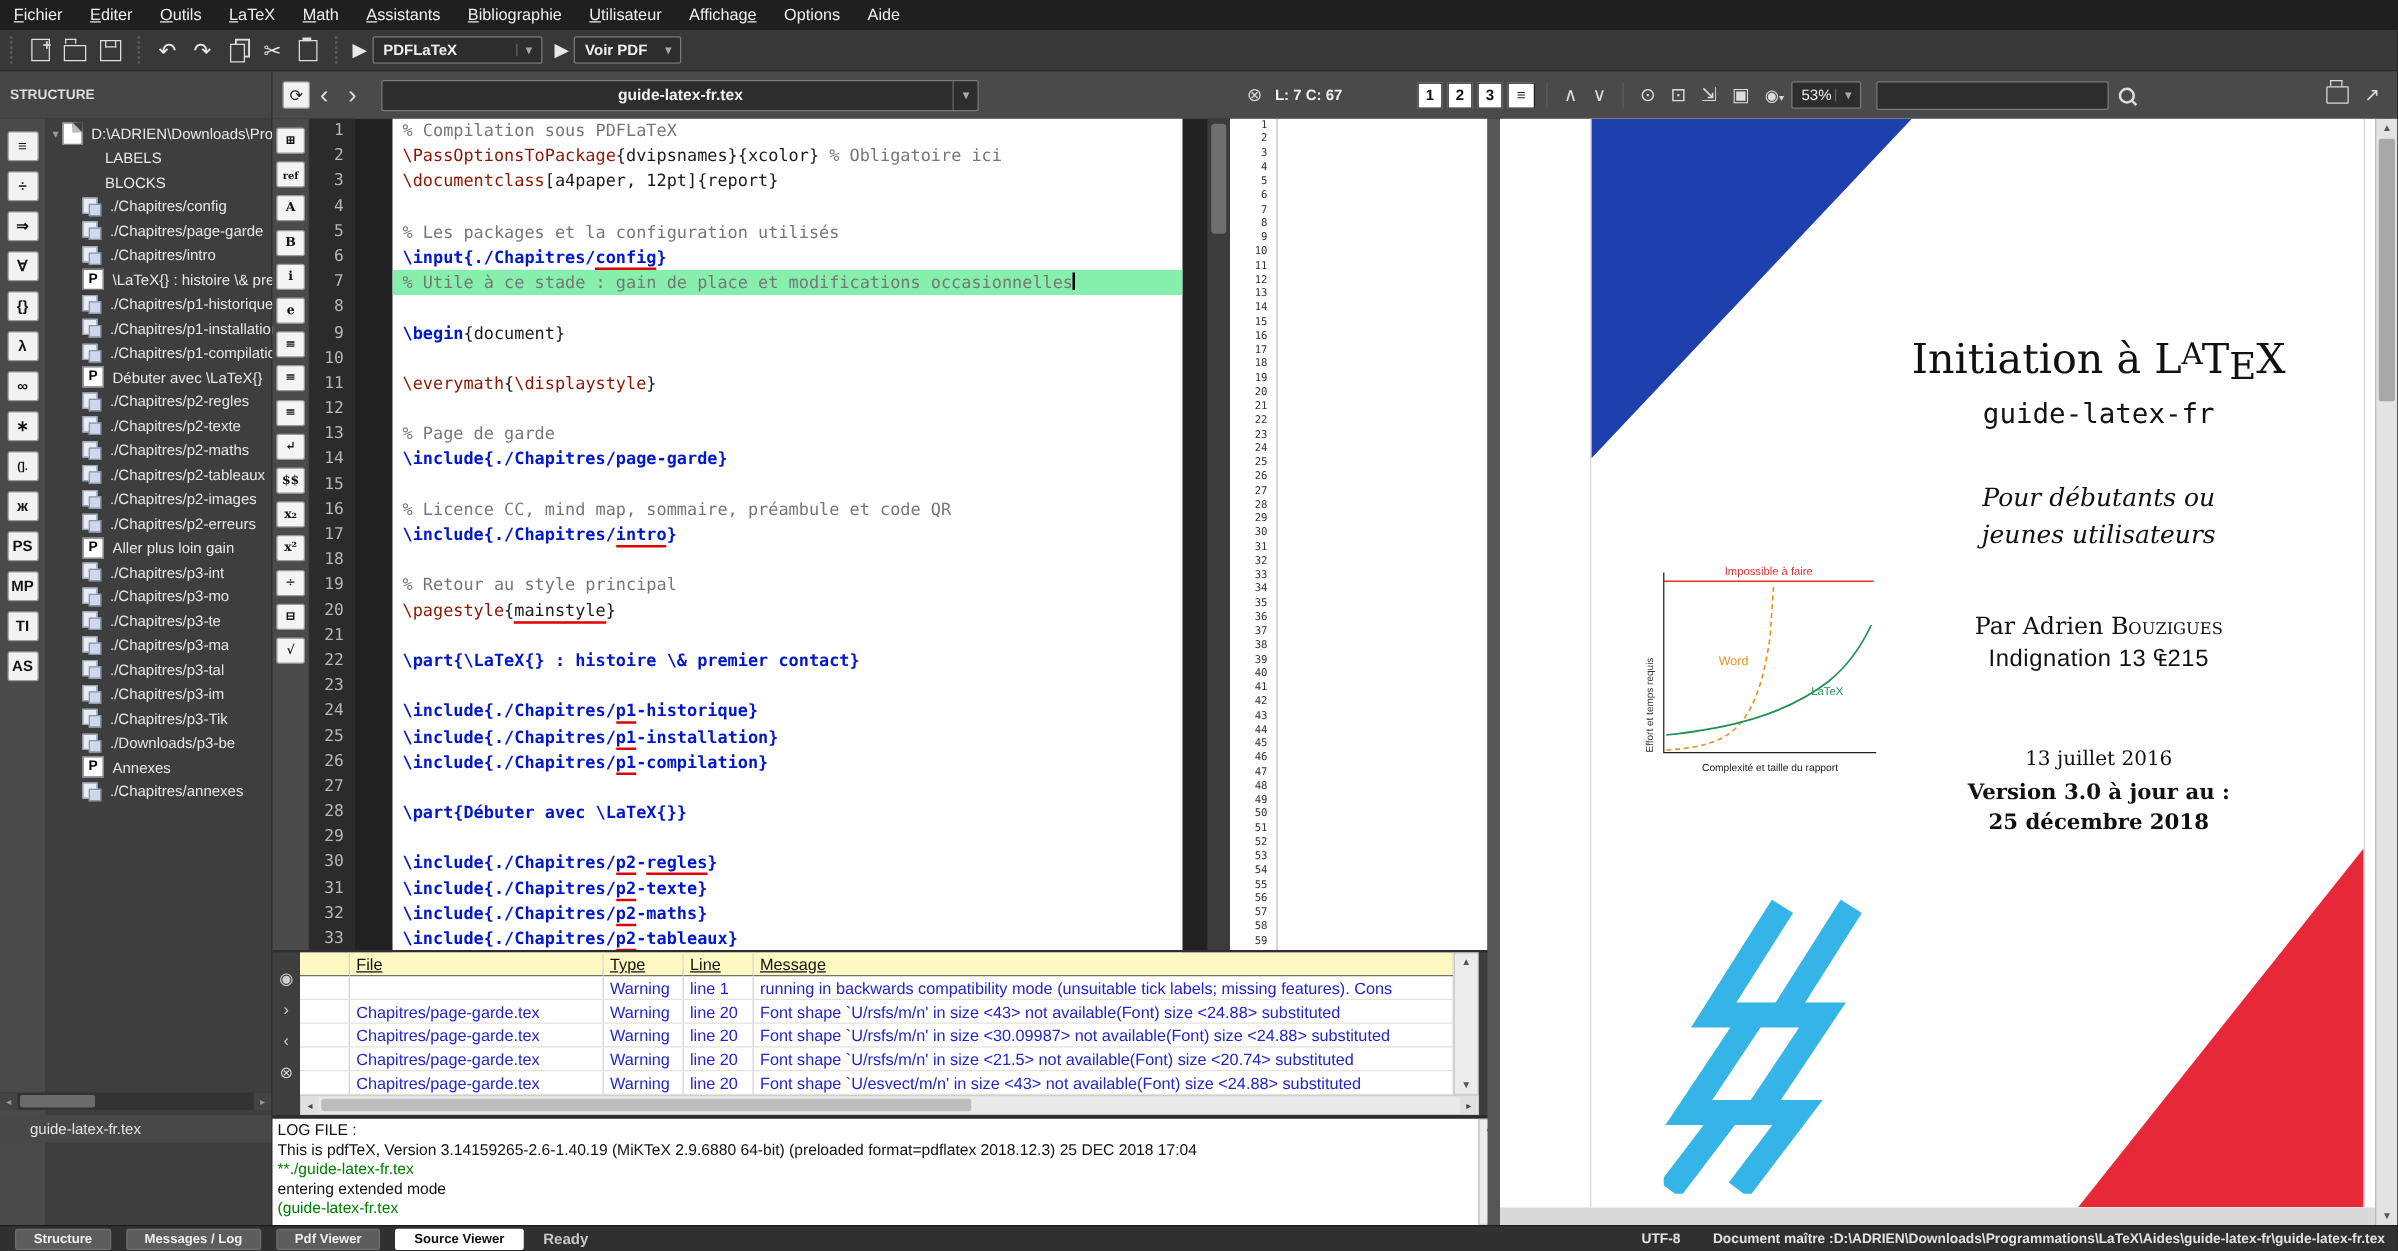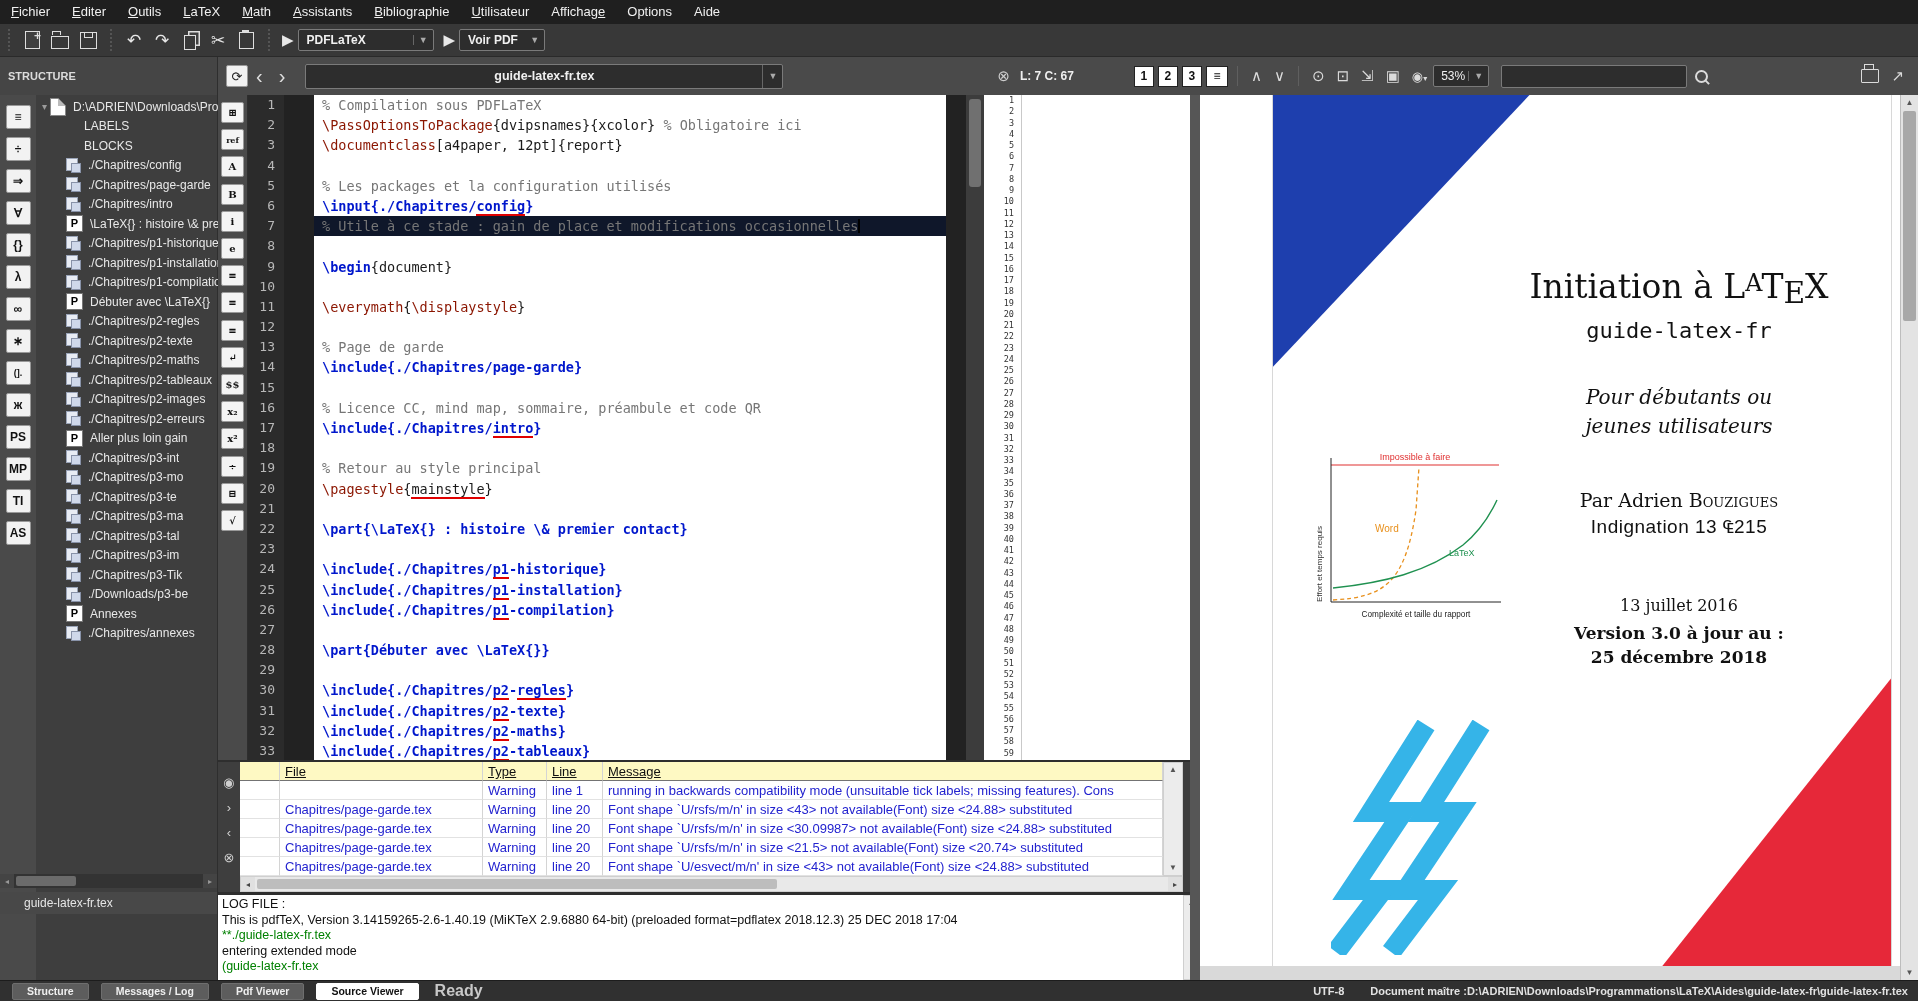--- a/index.html
+++ b/index.html
@@ -80,21 +80,21 @@
   #open-files{position:absolute;left:0;top:797px;width:217px;height:22px;color:#e6e6e6;font-size:12px;display:flex;align-items:center;padding-left:24px;box-sizing:border-box;background:#484848;}
 
   
   #edtools{left:218px;top:95px;width:30px;height:667px;background:#4a4a4a;display:flex;flex-direction:column;align-items:center;padding-top:4px;box-sizing:border-box;border-right:1px solid #2e2e2e;}
   .edtool{width:21px;height:19px;background:#f4f4f4;border:1px solid #999;border-radius:2px;color:#111;
           font-size:10px;display:flex;align-items:center;justify-content:center;margin:3.1px 0;font-weight:bold;font-family:"DejaVu Serif",serif;}
   #gutter{left:248px;top:95px;width:36px;height:667px;background:#2b2b2b;overflow:hidden;}
   .gnum{height:20.2px;color:#b8b8b8;font-size:13px;font-family:"DejaVu Sans Mono",monospace;text-align:right;padding-right:9px;line-height:20.2px;}
   #code{left:284px;top:95px;width:632px;height:667px;background:#fff;overflow:hidden;font-family:"DejaVu Sans Mono",monospace;font-size:13.5px;margin-left:30px;}
   .cl{height:20.2px;line-height:20.2px;white-space:pre;padding-left:8px;color:#1a1a1a;}
-  .cl.hl{background:#0f172a;}
+  .cl.hl{background:#86efac;}
   .seg.com{color:#767676;}
   .seg.cmd{color:#8b1500;}
   .seg.inc{color:#0017cc;font-weight:bold;}
   .seg.kw{color:#0017cc;font-weight:bold;}
   .seg.pln{color:#1a1a1a;}
   .seg.sp{border-bottom:2px solid #e00000;}
   .caret{display:inline-block;width:1.5px;height:14px;background:#000;vertical-align:-2px;}
   #ed-vscroll{left:966px;top:95px;width:18px;height:667px;background:#3c3c3c;}
   #ed-vscroll .vthumb{position:absolute;left:3px;top:4px;width:12px;height:88px;background:#707070;border-radius:3px;}
   #numstrip{left:984px;top:95px;width:38px;height:665px;background:#fff;border-right:1px solid #c9c9c9;overflow:hidden;box-sizing:border-box;}
@@ -148,21 +148,21 @@
   .cv-date{font-family:"DejaVu Serif",serif;font-size:16px;margin-top:58px;}
   .cv-ver{font-family:"DejaVu Serif",serif;font-size:17px;font-weight:bold;line-height:24px;margin-top:6px;}
   #cover-graph{position:absolute;left:40px;top:355px;width:196px;height:180px;}
   #cover-bolt{position:absolute;left:58px;top:625px;width:180px;height:235px;}
 
   
   #statusbar{left:0;top:980px;width:1918px;height:21px;background:#303030;display:flex;align-items:center;border-top:1px solid #1c1c1c;box-sizing:border-box;}
   .stab{height:15px;background:#5d5d5d;color:#efefef;font-size:10.5px;font-weight:bold;border-radius:2px;
         display:flex;align-items:center;padding:0 14px;margin-left:12px;border:1px solid #6e6e6e;}
   .stab.active{background:#fff;color:#111;border-color:#fff;}
-  #ready{color:#c8c8c8;font-size:16px;font-weight:bold;margin-left:16px;}
+  #ready{color:#c8c8c8;font-size:12px;font-weight:bold;margin-left:16px;}
   #status-right{margin-left:auto;margin-right:10px;color:#e2e2e2;font-size:11px;font-weight:bold;display:flex;gap:26px;}
 </style>
 </head>
 <body>
 
 <div class="abs" id="menubar">
     <span class="menu-item"><u>F</u>ichier</span>
     <span class="menu-item"><u>E</u>diter</span>
     <span class="menu-item"><u>O</u>utils</span>
     <span class="menu-item"><u>L</u>aTeX</span>

